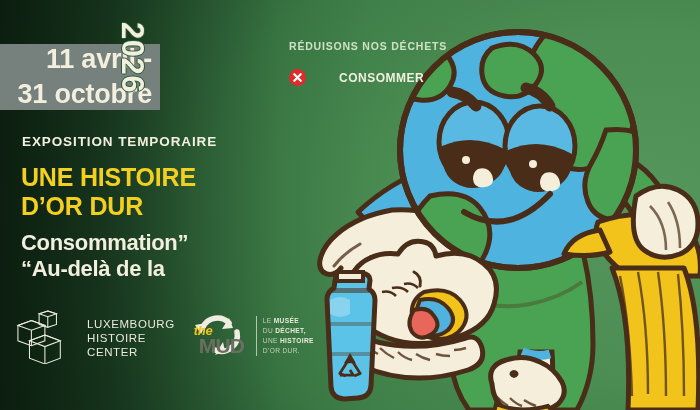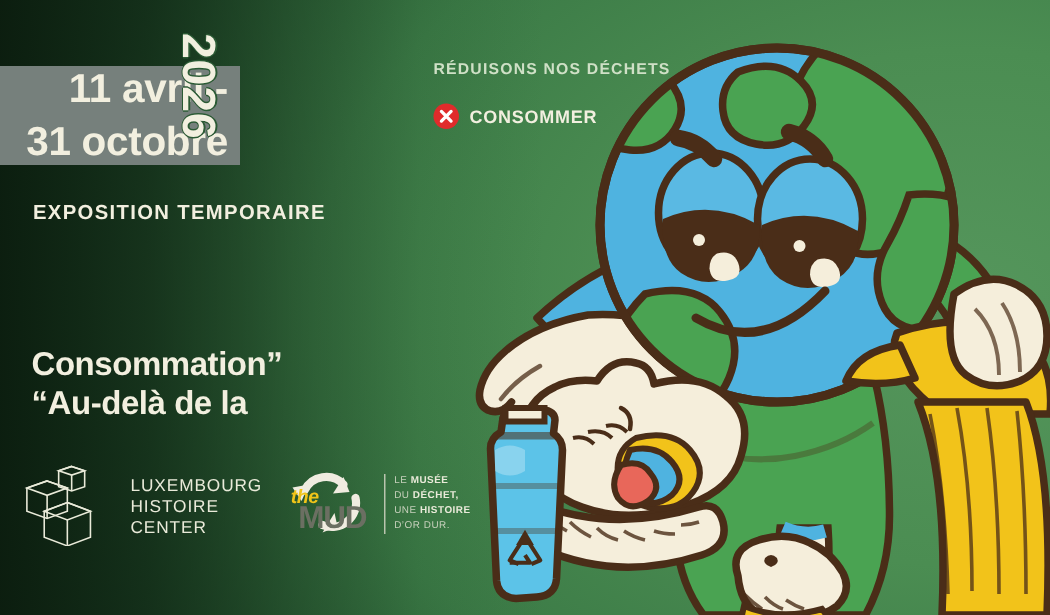--- a/index.html
+++ b/index.html
@@ -58,21 +58,21 @@
     letter-spacing:-.3px;
   }
 
   
   .reduce{position:absolute;left:289px;top:40px;z-index:6;}
   .reduce-head{color:#cfe0c6;font-weight:bold;font-size:10.5px;letter-spacing:.8px;margin-bottom:17px;}
   .reduce-row{display:flex;align-items:center;gap:7px;margin-bottom:6px;}
   .badge{width:17px;height:17px;border-radius:50%;display:flex;align-items:center;justify-content:center;flex:0 0 auto;}
   .badge.no{background:#e02b2b;}
   .badge.yes{background:#3cb54a;}
-  .reduce-label{color:#f2efdf;font-weight:bold;font-size:12px;letter-spacing:.5px;}
+  .reduce-label{color:#f2efdf;font-weight:bold;font-size:12px;letter-spacing:.5px;margin-left:26px;}
 
   
   .logos{position:absolute;left:16px;top:308px;display:flex;align-items:center;gap:14px;z-index:6;}
   .lsc{display:flex;align-items:flex-start;gap:19px;}
   .lsc-cubes{width:52px;height:56px;flex:0 0 auto;}
   .lsc-text{color:#e9ead9;font-size:11.5px;font-weight:normal;line-height:1.22;letter-spacing:.6px;padding-top:9px;}
   .mud{display:flex;align-items:center;gap:5px;}
   .mud-mark{position:relative;width:62px;height:52px;flex:0 0 auto;}
   .mud-the{
     position:absolute;left:5px;top:13px;color:#f0c419;font-weight:bold;
@@ -211,20 +211,24 @@
 
     <div class="date-box"></div>
     <div class="date-lines">
       <div class="date-line">11 avril -</div>
       <div class="date-line">31 octobre</div>
     </div>
     <div class="year">2026</div>
 
     <div class="kicker">EXPOSITION TEMPORAIRE</div>
 
+    <div class="title">
+      <div>UNE HISTOIRE</div>
+      <div>D’OR DUR</div>
+    </div>
 
     <div class="subtitle">
       <div>Consommation”</div>
       <div>“Au-delà de la</div>
     </div>
 
     <div class="reduce">
       <div class="reduce-head">RÉDUISONS NOS DÉCHETS</div>
 
       <div class="reduce-row">

